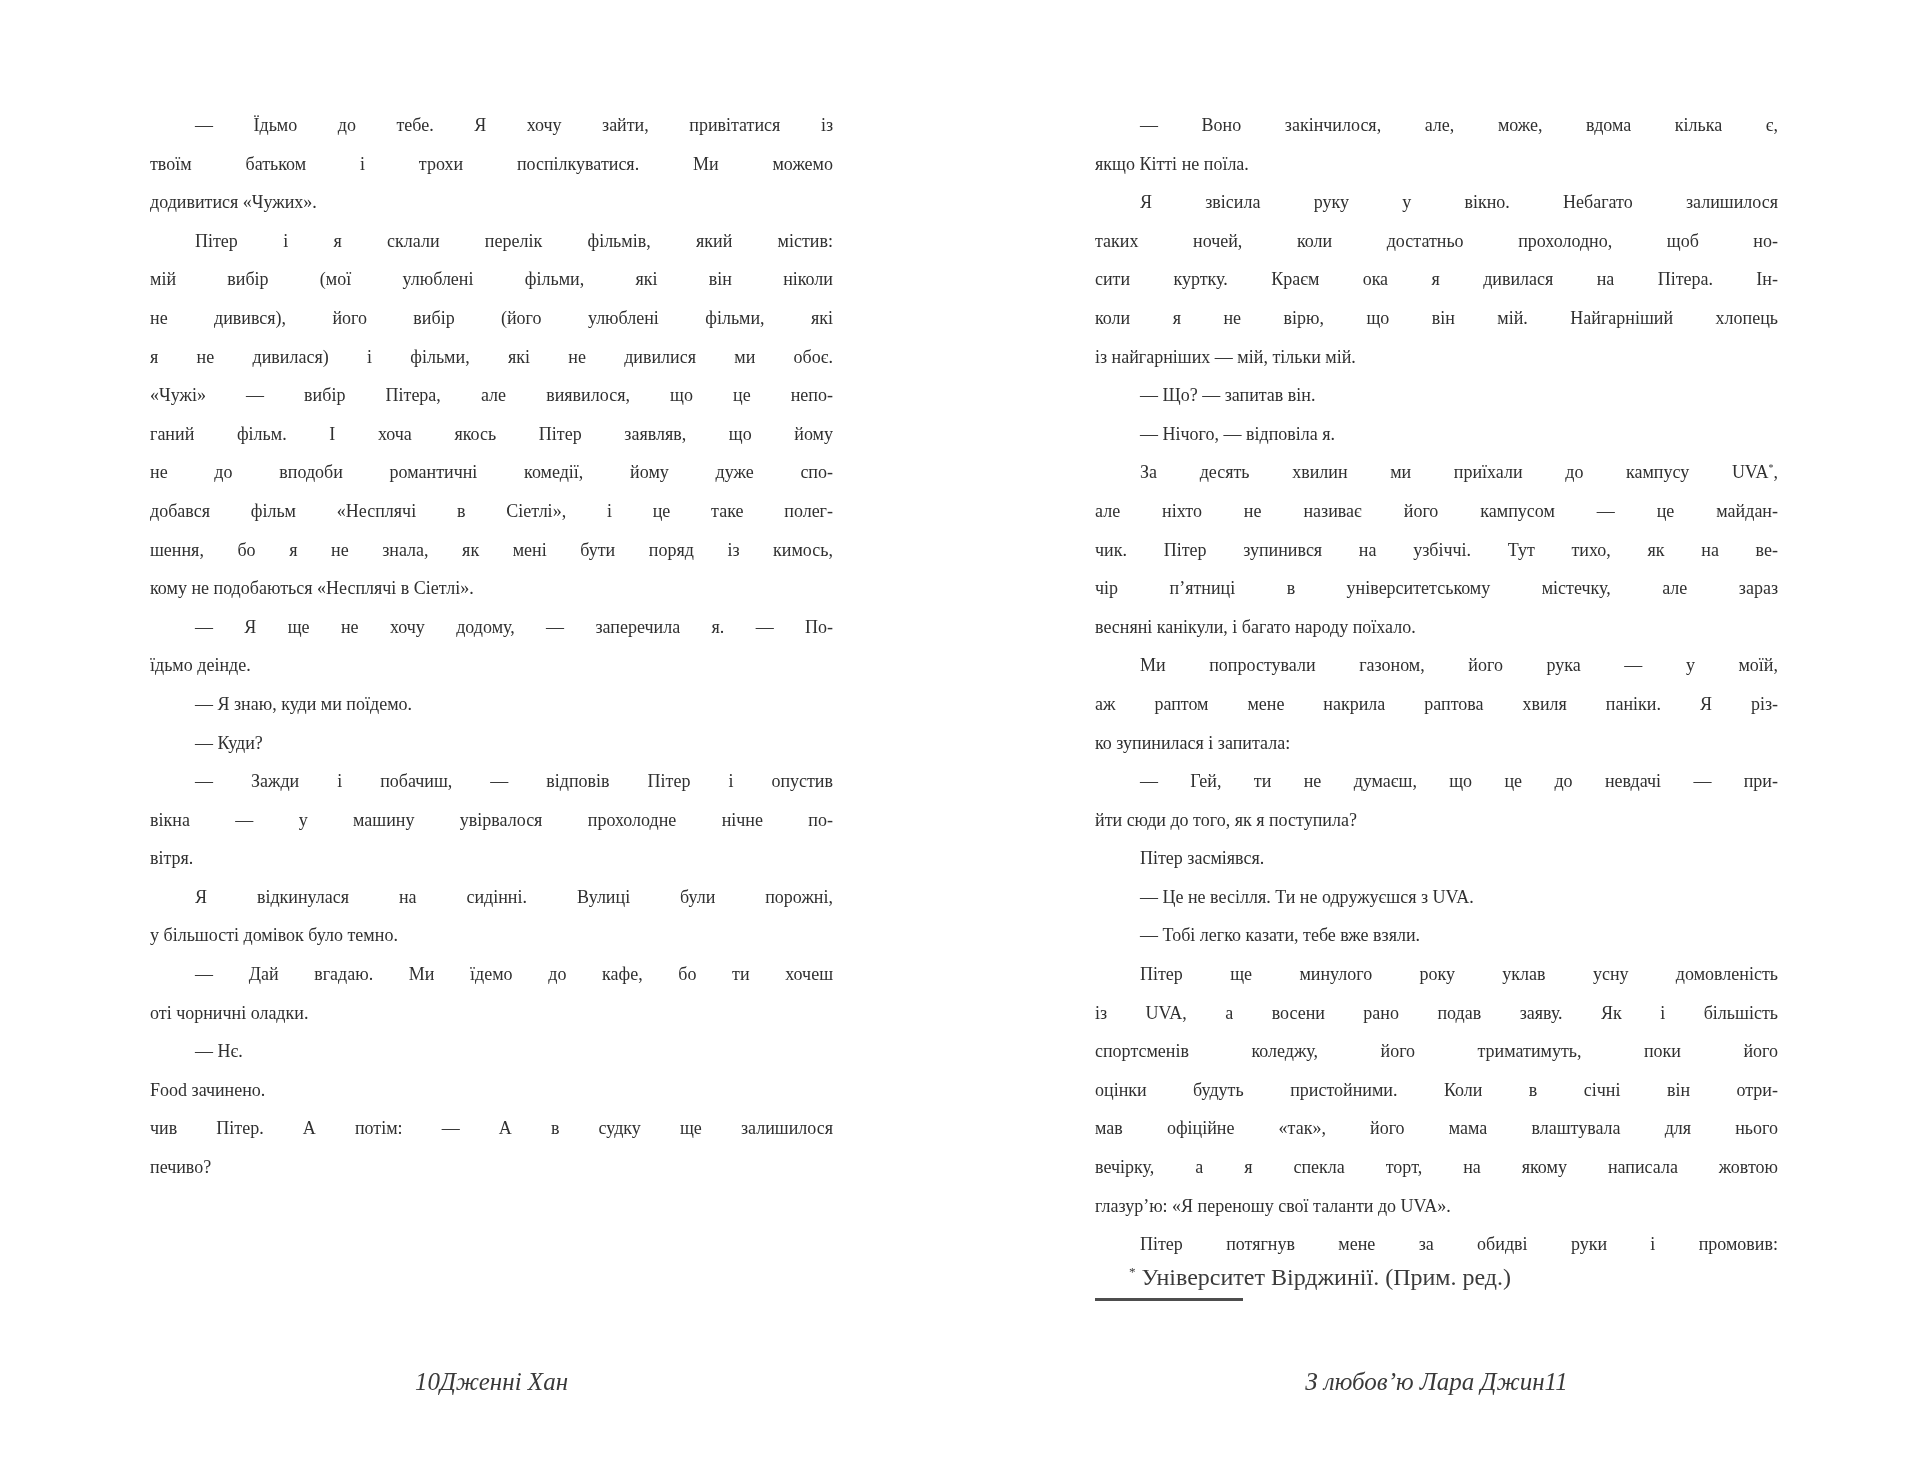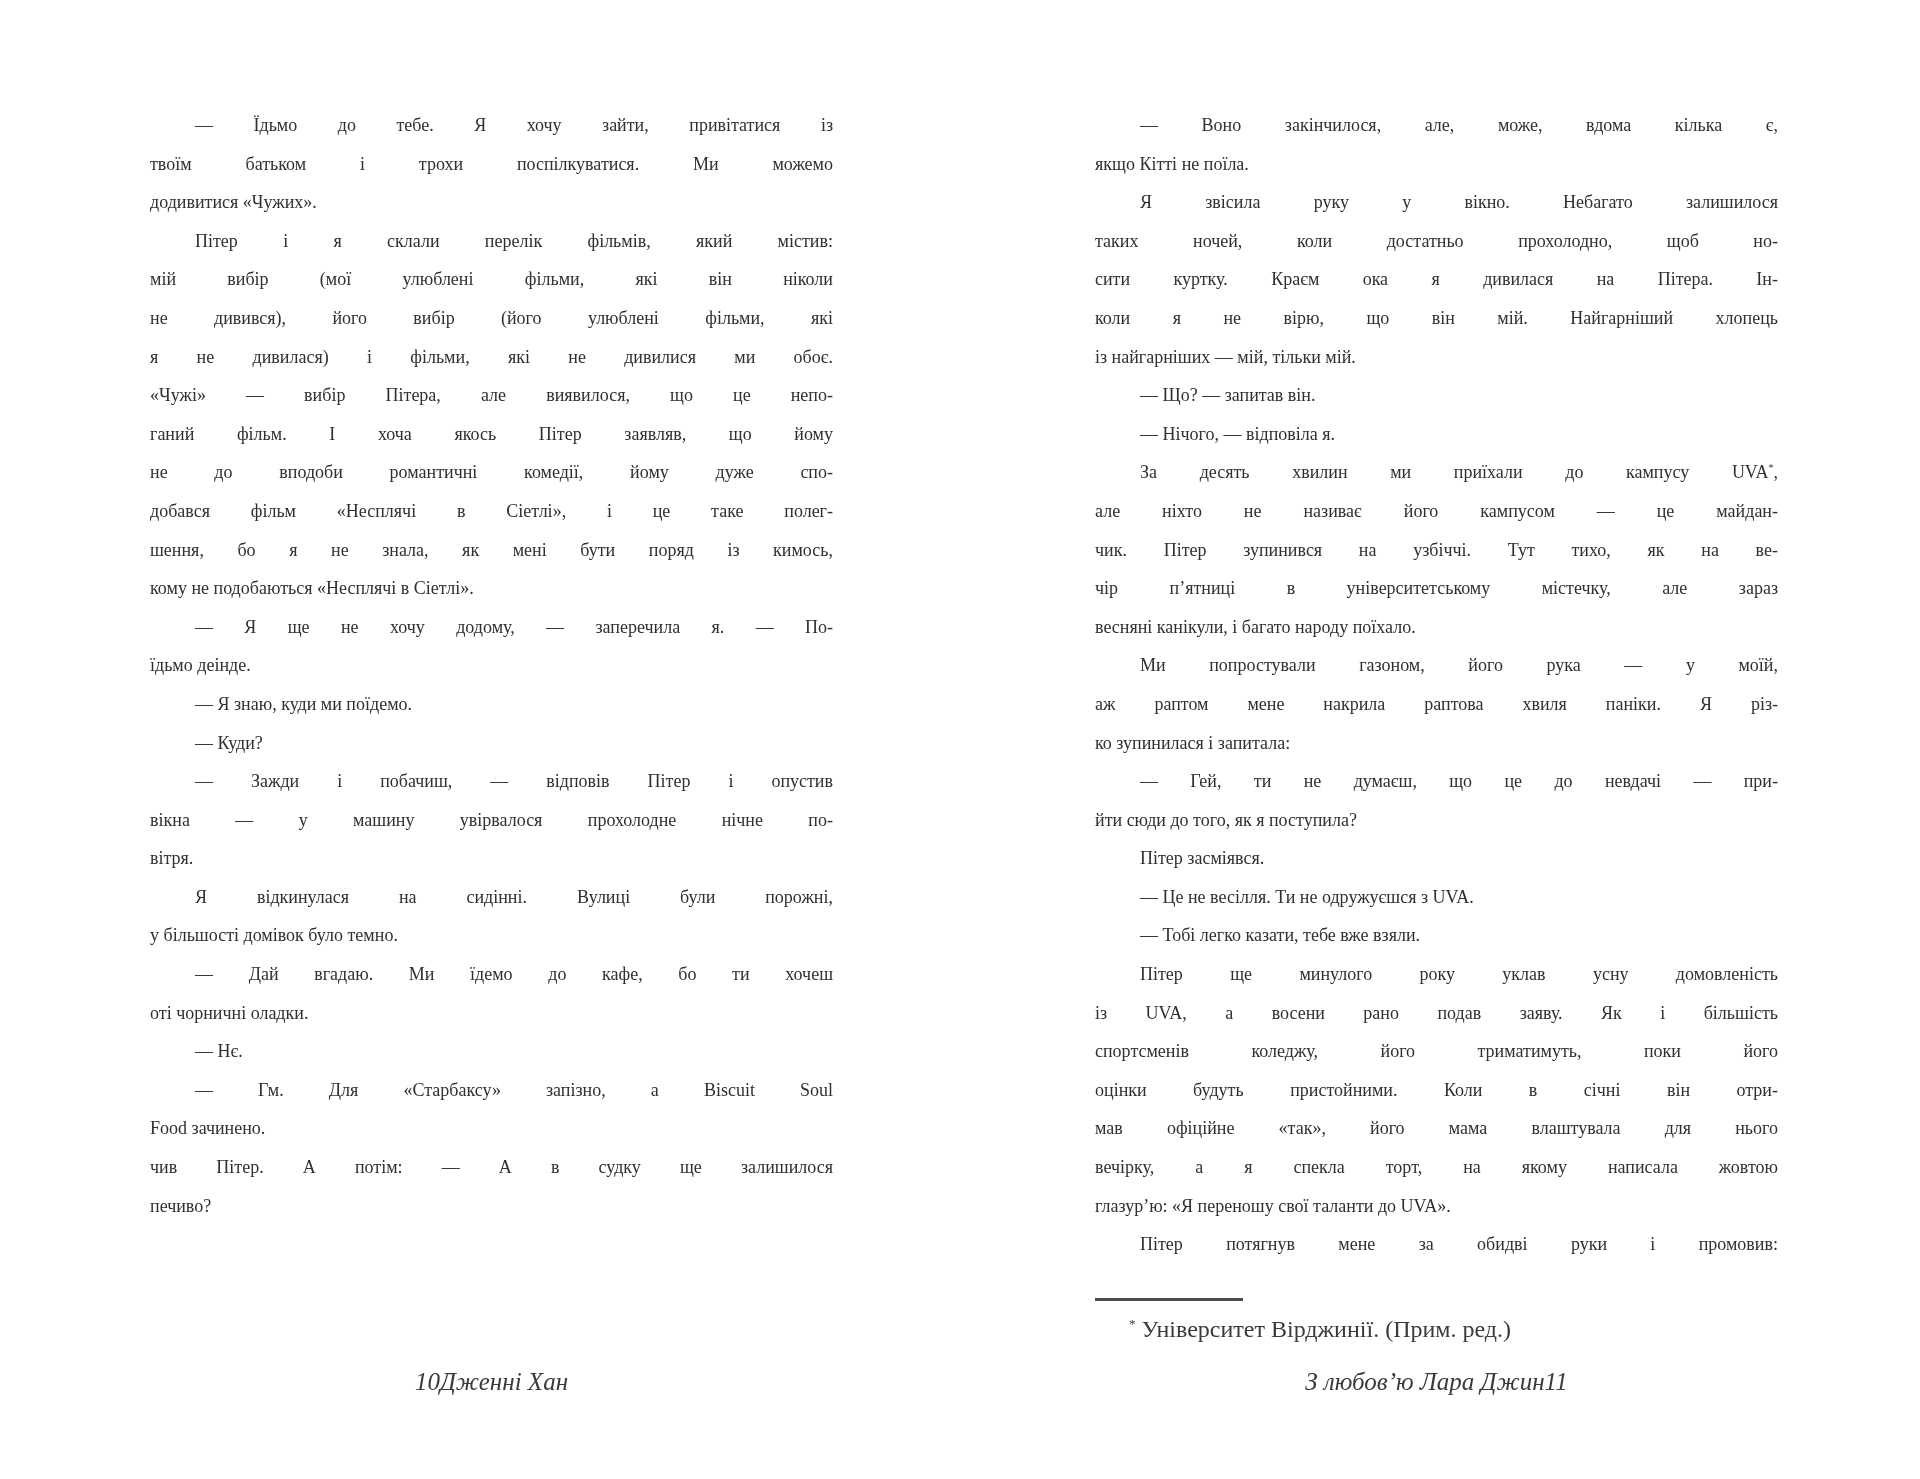--- a/index.html
+++ b/index.html
@@ -38,21 +38,21 @@
     line-height:0;
   }
   #footnote-rule{
     position:absolute;
     left:1095px;top:1298px;
     width:148px;height:3px;
     background:#4d4d4d;
   }
   #footnote-text{
     position:absolute;
-    left:1095px;top:1313px;
+    left:1095px;top:1261px;
     width:683px;
     font-size:24px;
     line-height:32px;
     color:#3a3a3a;
   }
   #footnote-text .line{height:32px;}
   #footnote-text .line.ind{padding-left:34px;}
   .footer{
     position:absolute;
     top:1368px;
@@ -108,21 +108,20 @@
       <div class="line"><span>у більшості домівок було темно.</span></div>
     </div>
     <div>
       <div class="line ind jl"><span>— Дай вгадаю. Ми їдемо до кафе, бо ти хочеш</span></div>
       <div class="line"><span>оті чорничні оладки.</span></div>
     </div>
     <div>
       <div class="line ind"><span>— Нє.</span></div>
     </div>
     <div>
-      <div class="line ind jl"><span>— Гм. Для «Старбаксу» запізно, а </span><span class="i">Biscuit Soul</span></div>
       <div class="line"><span class="i">Food</span><span> зачинено.</span></div>
     </div>
     <div>
       <div class="line jl"><span>чив Пітер. А потім: — А в судку ще залишилося</span></div>
       <div class="line"><span>печиво?</span></div>
     </div>
   </div>
 <div id="right-body" class="page-body">
     <div>
       <div class="line ind jl"><span>— Воно закінчилося, але, може, вдома кілька є,</span></div>

